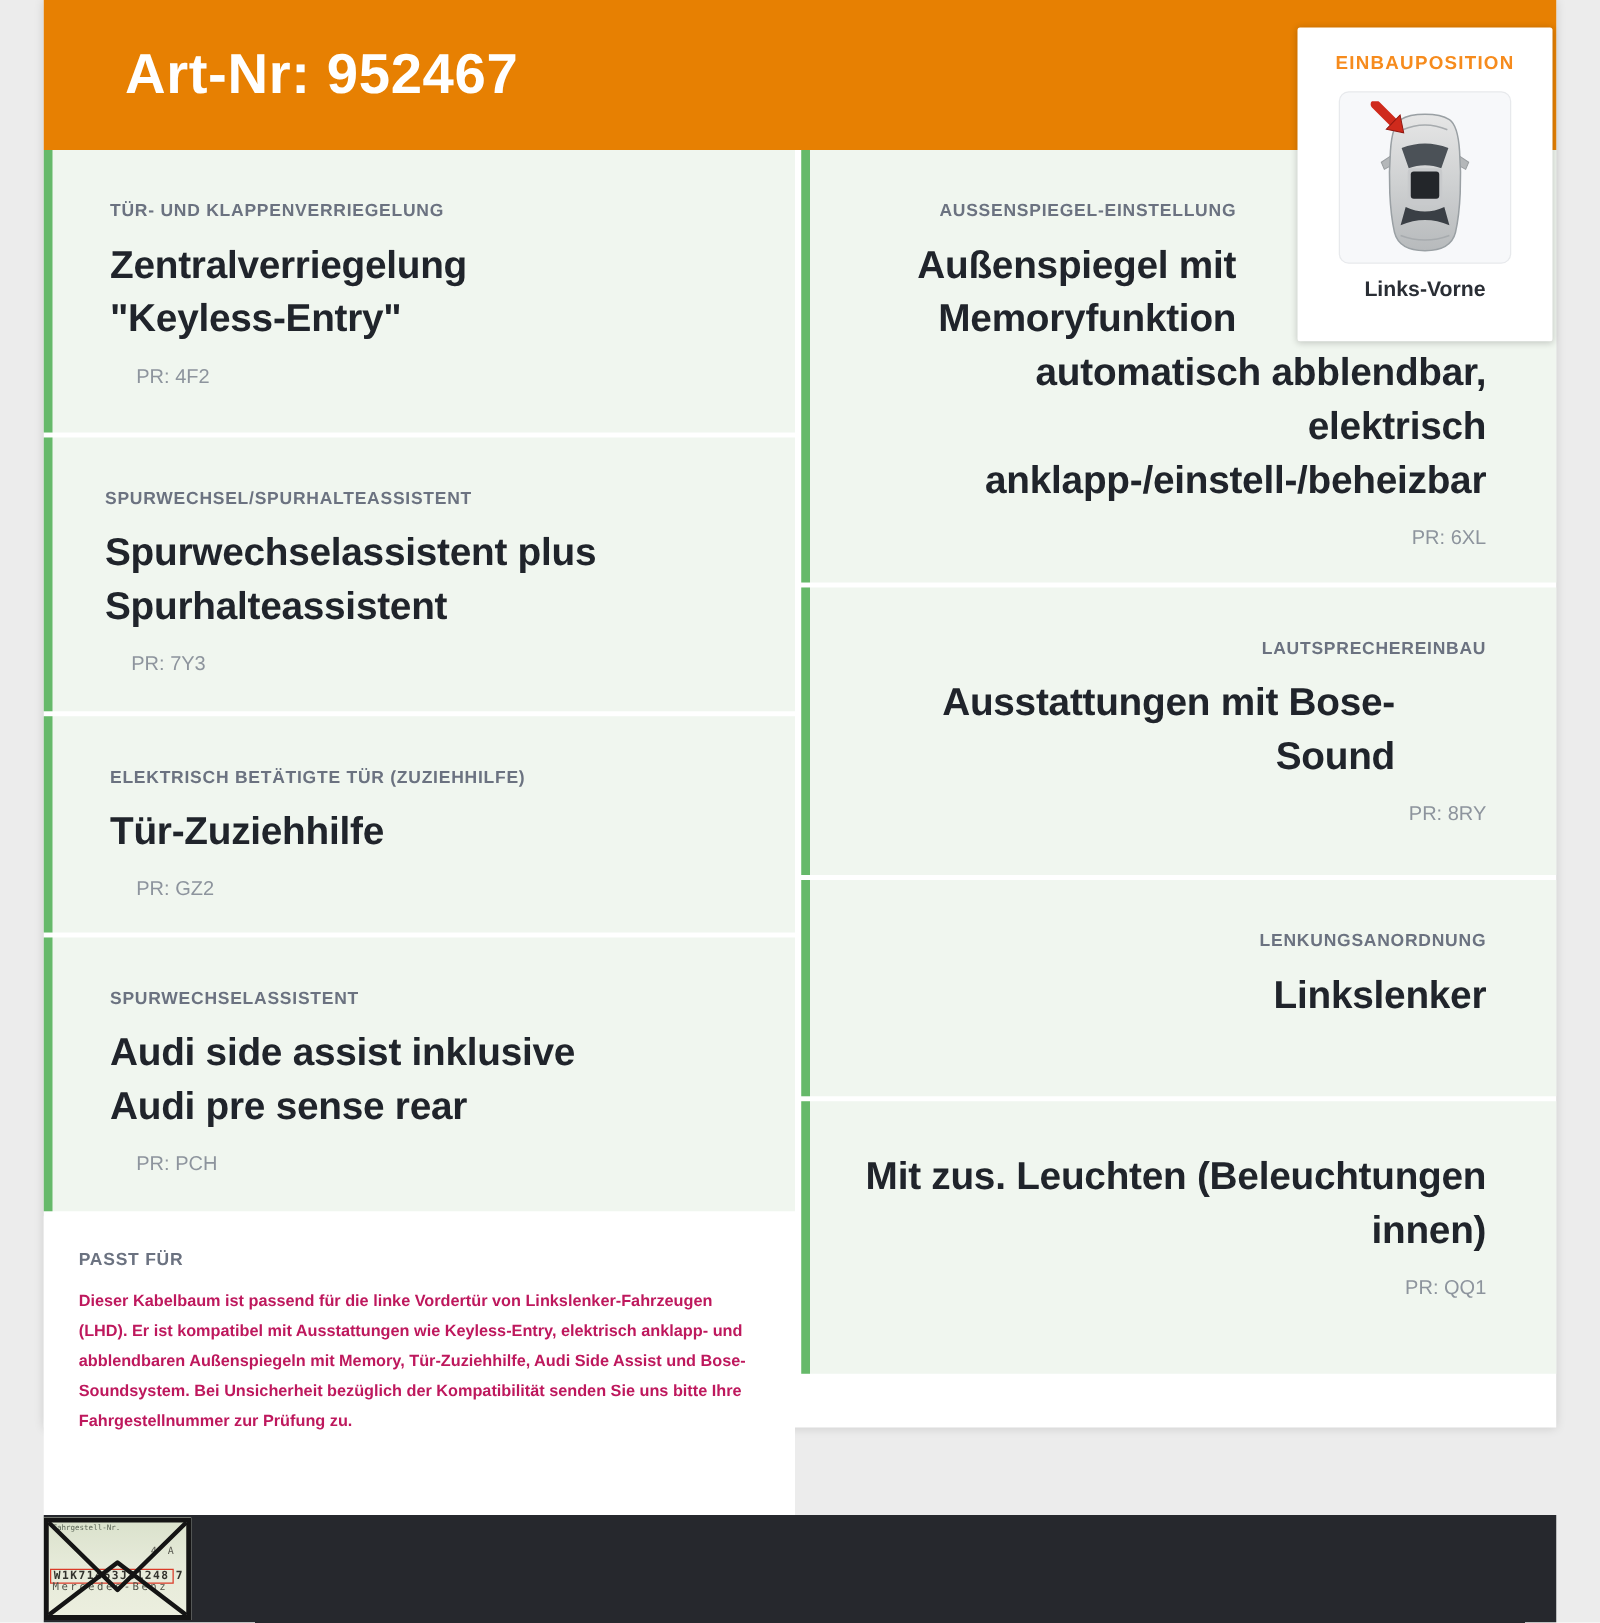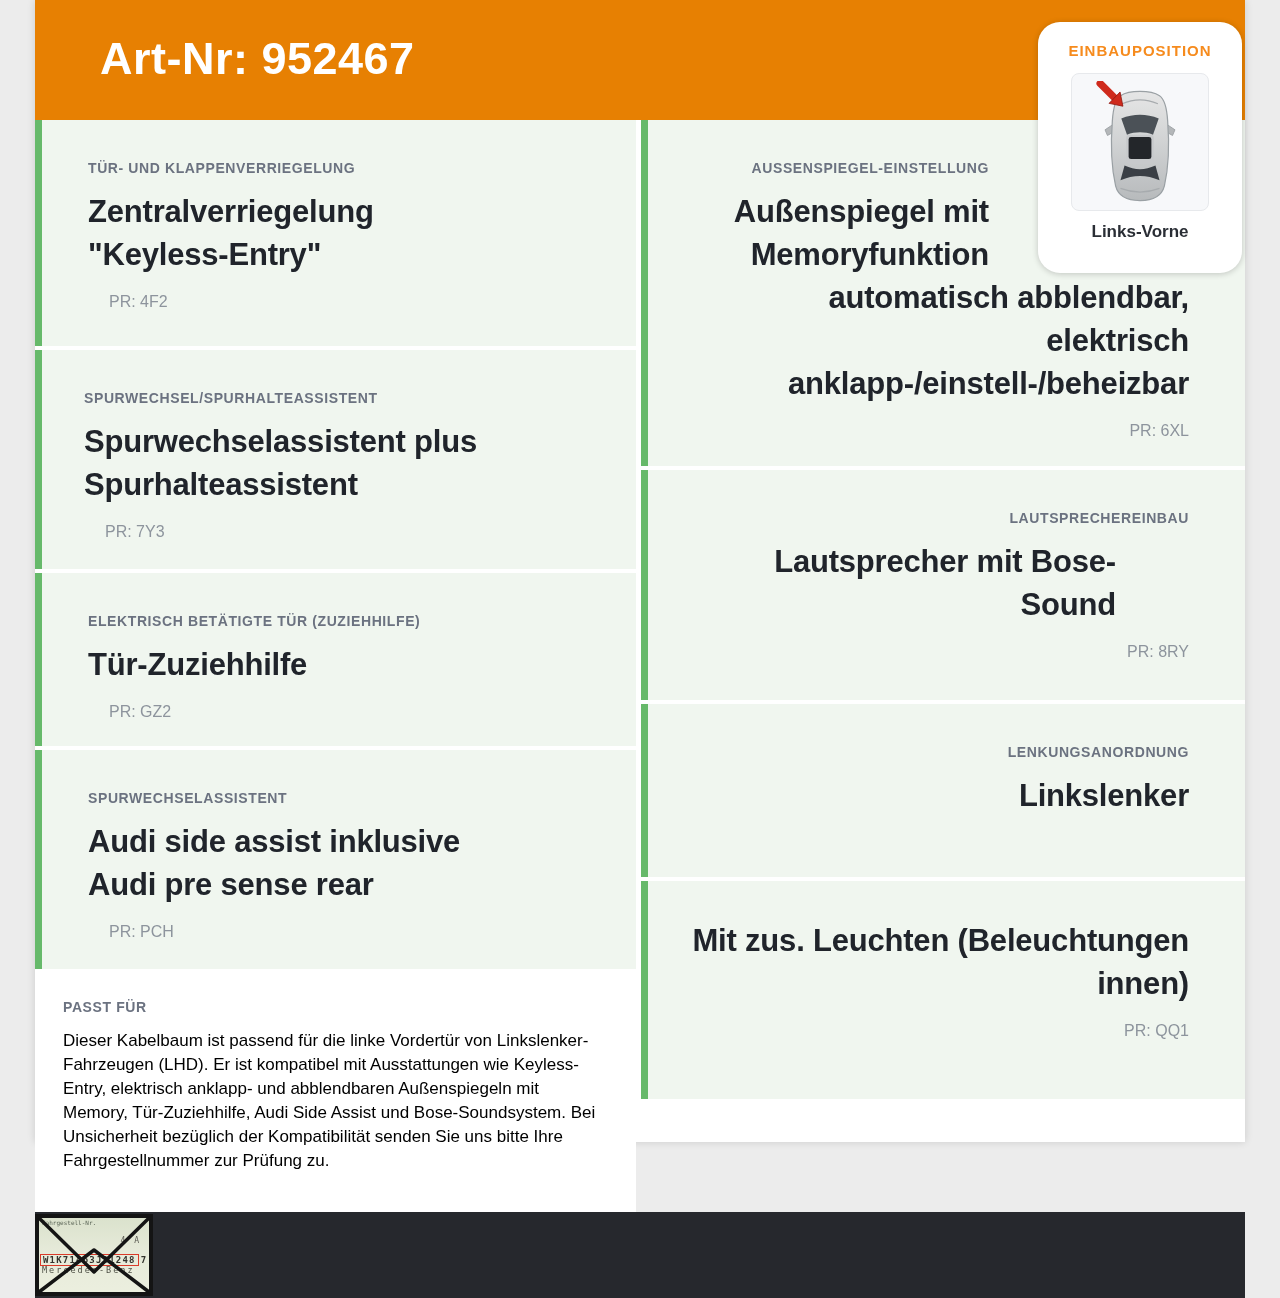--- a/index.html
+++ b/index.html
@@ -63,21 +63,21 @@
   .col-right .card:nth-child(2) .card-title{max-width:430px;}
   .col-left  .card:nth-child(4) .card-title{max-width:420px;}
   .card-pr{font-size:16px;color:#8d949d;line-height:20px;margin-left:21px;}
   
   .passt-card{
     background:#ffffff;min-height:239px;box-sizing:border-box;
     padding:24px 28px 0 28px;
   }
   .passt-text{
     margin:6px 0 0 0;max-width:550px;
-    font-size:17px;line-height:24px;font-weight:400;color:#000000;
+    font-size:13px;line-height:24px;font-weight:700;color:#be185d;
   }
   
   .footer{
     height:86px;background:var(--footer-bg,#26282d);
     display:flex;align-items:center;
   }
   .footer-text{
     flex:1;text-align:center;
     color:#ffffff;font-size:20px;font-weight:700;letter-spacing:.3px;
   }
@@ -94,21 +94,21 @@
     display:inline-block;border:1px solid #da3a28;padding:0 2px;
     font-size:9px;font-weight:700;color:#33332d;letter-spacing:1.2px;
   }
   .vin-check{font-size:9px;font-weight:700;color:#33332d;margin-left:2px;}
   .stamp-brand{position:absolute;top:51px;left:7px;font-size:8.5px;color:#4d4f45;letter-spacing:2px;}
   .envelope-lines{position:absolute;left:0;top:0;width:118px;height:82px;}
   
   .einbau-card{
     position:absolute;left:1038px;top:22px;width:204px;height:251px;
     box-sizing:border-box;
-    background:#ffffff;border-radius:22px;
+    background:#ffffff;border-radius:2px;
     box-shadow:0 1px 6px rgba(0,0,0,.20);
     padding-top:20px;text-align:center;
   }
   .einbau-title{
     font-size:15px;font-weight:800;color:var(--einbau-orange,#f68b1d);
     letter-spacing:1px;text-transform:uppercase;
   }
   .einbau-imgbox{
     width:136px;height:136px;margin:14px auto 0 auto;
     background:#f7f8fa;border:1px solid #e7e9ec;border-radius:8px;
@@ -156,21 +156,21 @@
         </section>
       </div>
       <div class="col col-right" id="right-cards">
           <section class="card">
             <div class="card-label">AUSSENSPIEGEL-EINSTELLUNG</div>
             <h2 class="card-title">Außenspiegel mit Memoryfunktion automatisch abblendbar, elektrisch anklapp⁠-⁠/⁠einstell⁠-⁠/⁠beheizbar</h2>
             <div class="card-pr">PR: 6XL</div>
           </section>
           <section class="card">
             <div class="card-label">LAUTSPRECHEREINBAU</div>
-            <h2 class="card-title">Lautsprecher mit Bose-Sound</h2>
+            <h2 class="card-title">Ausstattungen mit Bose-Sound</h2>
             <div class="card-pr">PR: 8RY</div>
           </section>
           <section class="card">
             <div class="card-label">LENKUNGSANORDNUNG</div>
             <h2 class="card-title">Linkslenker</h2>
           </section>
           <section class="card">
             <h2 class="card-title">Mit zus. Leuchten (Beleuchtungen innen)</h2>
             <div class="card-pr">PR: QQ1</div>
           </section>

